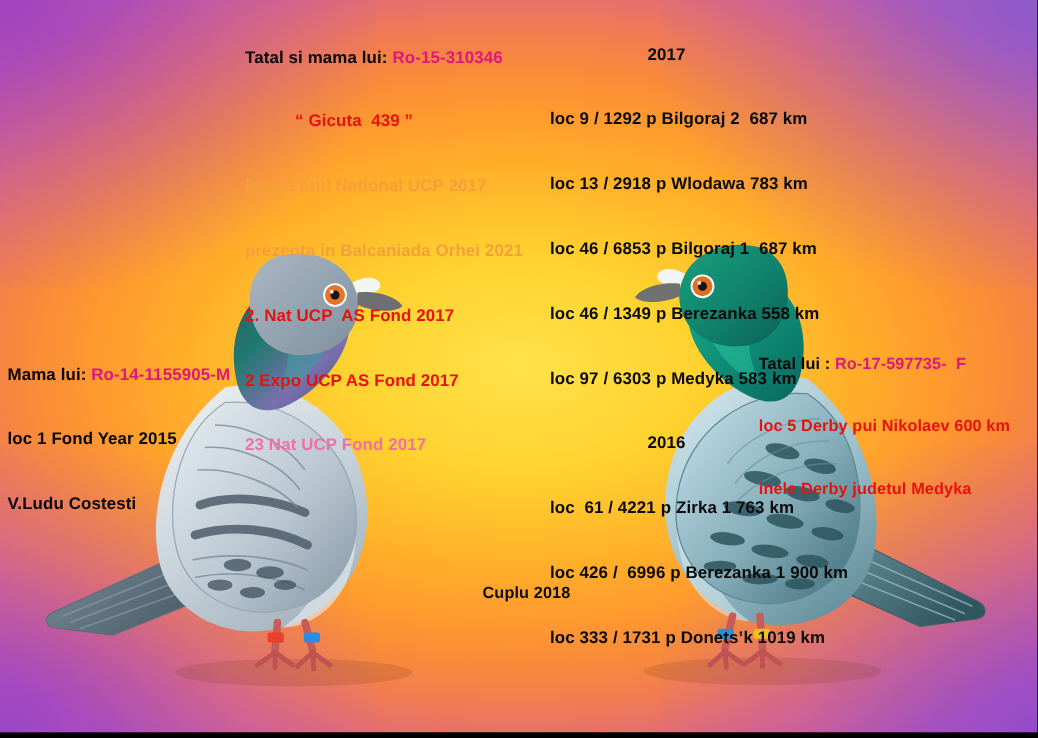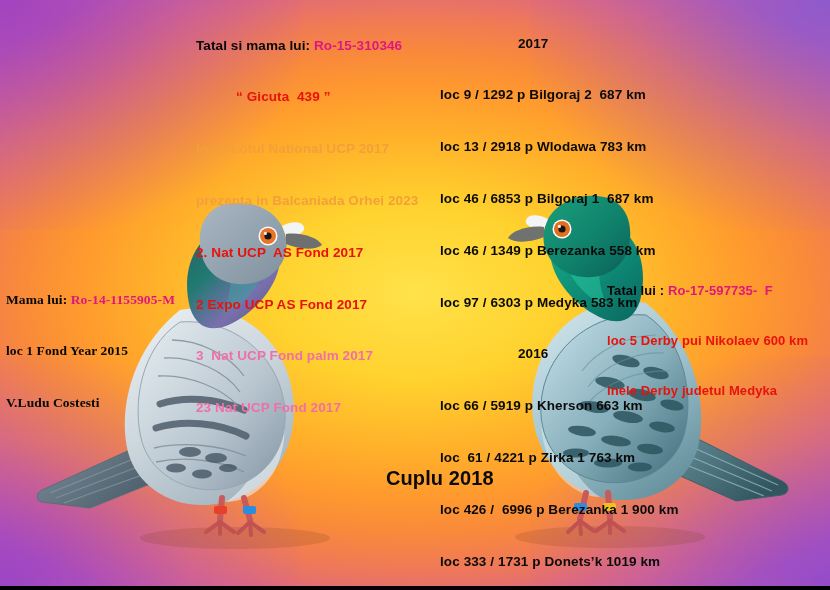--- a/index.html
+++ b/index.html
@@ -47,23 +47,23 @@
     position: absolute;
     font-weight: bold;
     white-space: pre;
     line-height: 1.28;
     letter-spacing: 0.1px;
   }
 
   
   #block-top-left { left: 196px; top: 2px; font-size: 13.5px; }
   #block-top-right { left: 440px; top: 0px; font-size: 13.5px; color: #0a0a0a; }
-  #block-mama { left: 6px; top: 256px; font-size: 13.5px; font-family: Liberation Serif, serif; }
+  #block-mama { left: 6px; top: 256px; font-size: 13.5px; }
   #block-tatal-right { left: 607px; top: 250px; font-size: 13px; }
-  #cuplu { left: 386px; top: 466px; font-size: 20px; color: #0b0b0b; }
+  #cuplu { left: 386px; top: 466px; font-size: 13px; color: #0b0b0b; }
   #cap-left { left: 188px; top: 550px; font-size: 15.5px; color: #000; text-align: left; }
   #cap-right { left: 470px; top: 550px; font-size: 15.5px; color: #000; }
 
   .red { color: #e8120c; }
   .magenta { color: #e0167f; }
   .pink { color: #f06fa8; }
   .orange { color: #f2a03a; }
   .black { color: #070707; }
 
   
@@ -270,36 +270,34 @@
           <path d="M130,336 L131,349"></path>
           <path d="M130,336 L144,346"></path>
       </g>
     </svg>
   </div>
 
   <div class="txt" id="block-top-left">
     <div><span class="black">Tatal si mama lui:</span> <span class="magenta">Ro-15-310346</span></div>
     <div class="red" style="padding-left:40px">“ Gicuta  439 ”</div>
     <div class="orange">loc 9 Lotul National UCP 2017</div>
-    <div class="orange">prezenta in Balcaniada Orhei 2023</div>
+    <div class="orange">prezenta in Balcaniada Orhei 2021</div>
     <div class="red">2. Nat UCP  AS Fond 2017</div>
     <div class="red">2 Expo UCP AS Fond 2017</div>
-    <div class="pink">3  Nat UCP Fond palm 2017</div>
     <div class="pink">23 Nat UCP Fond 2017</div>
   </div>
 
   <div class="txt" id="block-top-right">
     <div style="padding-left:78px">2017</div>
     <div>loc 9 / 1292 p Bilgoraj 2  687 km</div>
     <div>loc 13 / 2918 p Wlodawa 783 km</div>
     <div>loc 46 / 6853 p Bilgoraj 1  687 km</div>
     <div>loc 46 / 1349 p Berezanka 558 km</div>
     <div>loc 97 / 6303 p Medyka 583 km</div>
     <div style="padding-left:78px">2016</div>
-    <div>loc 66 / 5919 p Kherson 663 km</div>
     <div>loc  61 / 4221 p Zirka 1 763 km</div>
     <div>loc 426 /  6996 p Berezanka 1 900 km</div>
     <div>loc 333 / 1731 p Donets’k 1019 km</div>
     
   </div>
 
   <div class="txt" id="block-mama">
     <div><span class="black">Mama lui:</span> <span class="magenta">Ro-14-1155905-M</span></div>
     <div class="black">loc 1 Fond Year 2015</div>
     <div class="black">V.Ludu Costesti</div>

